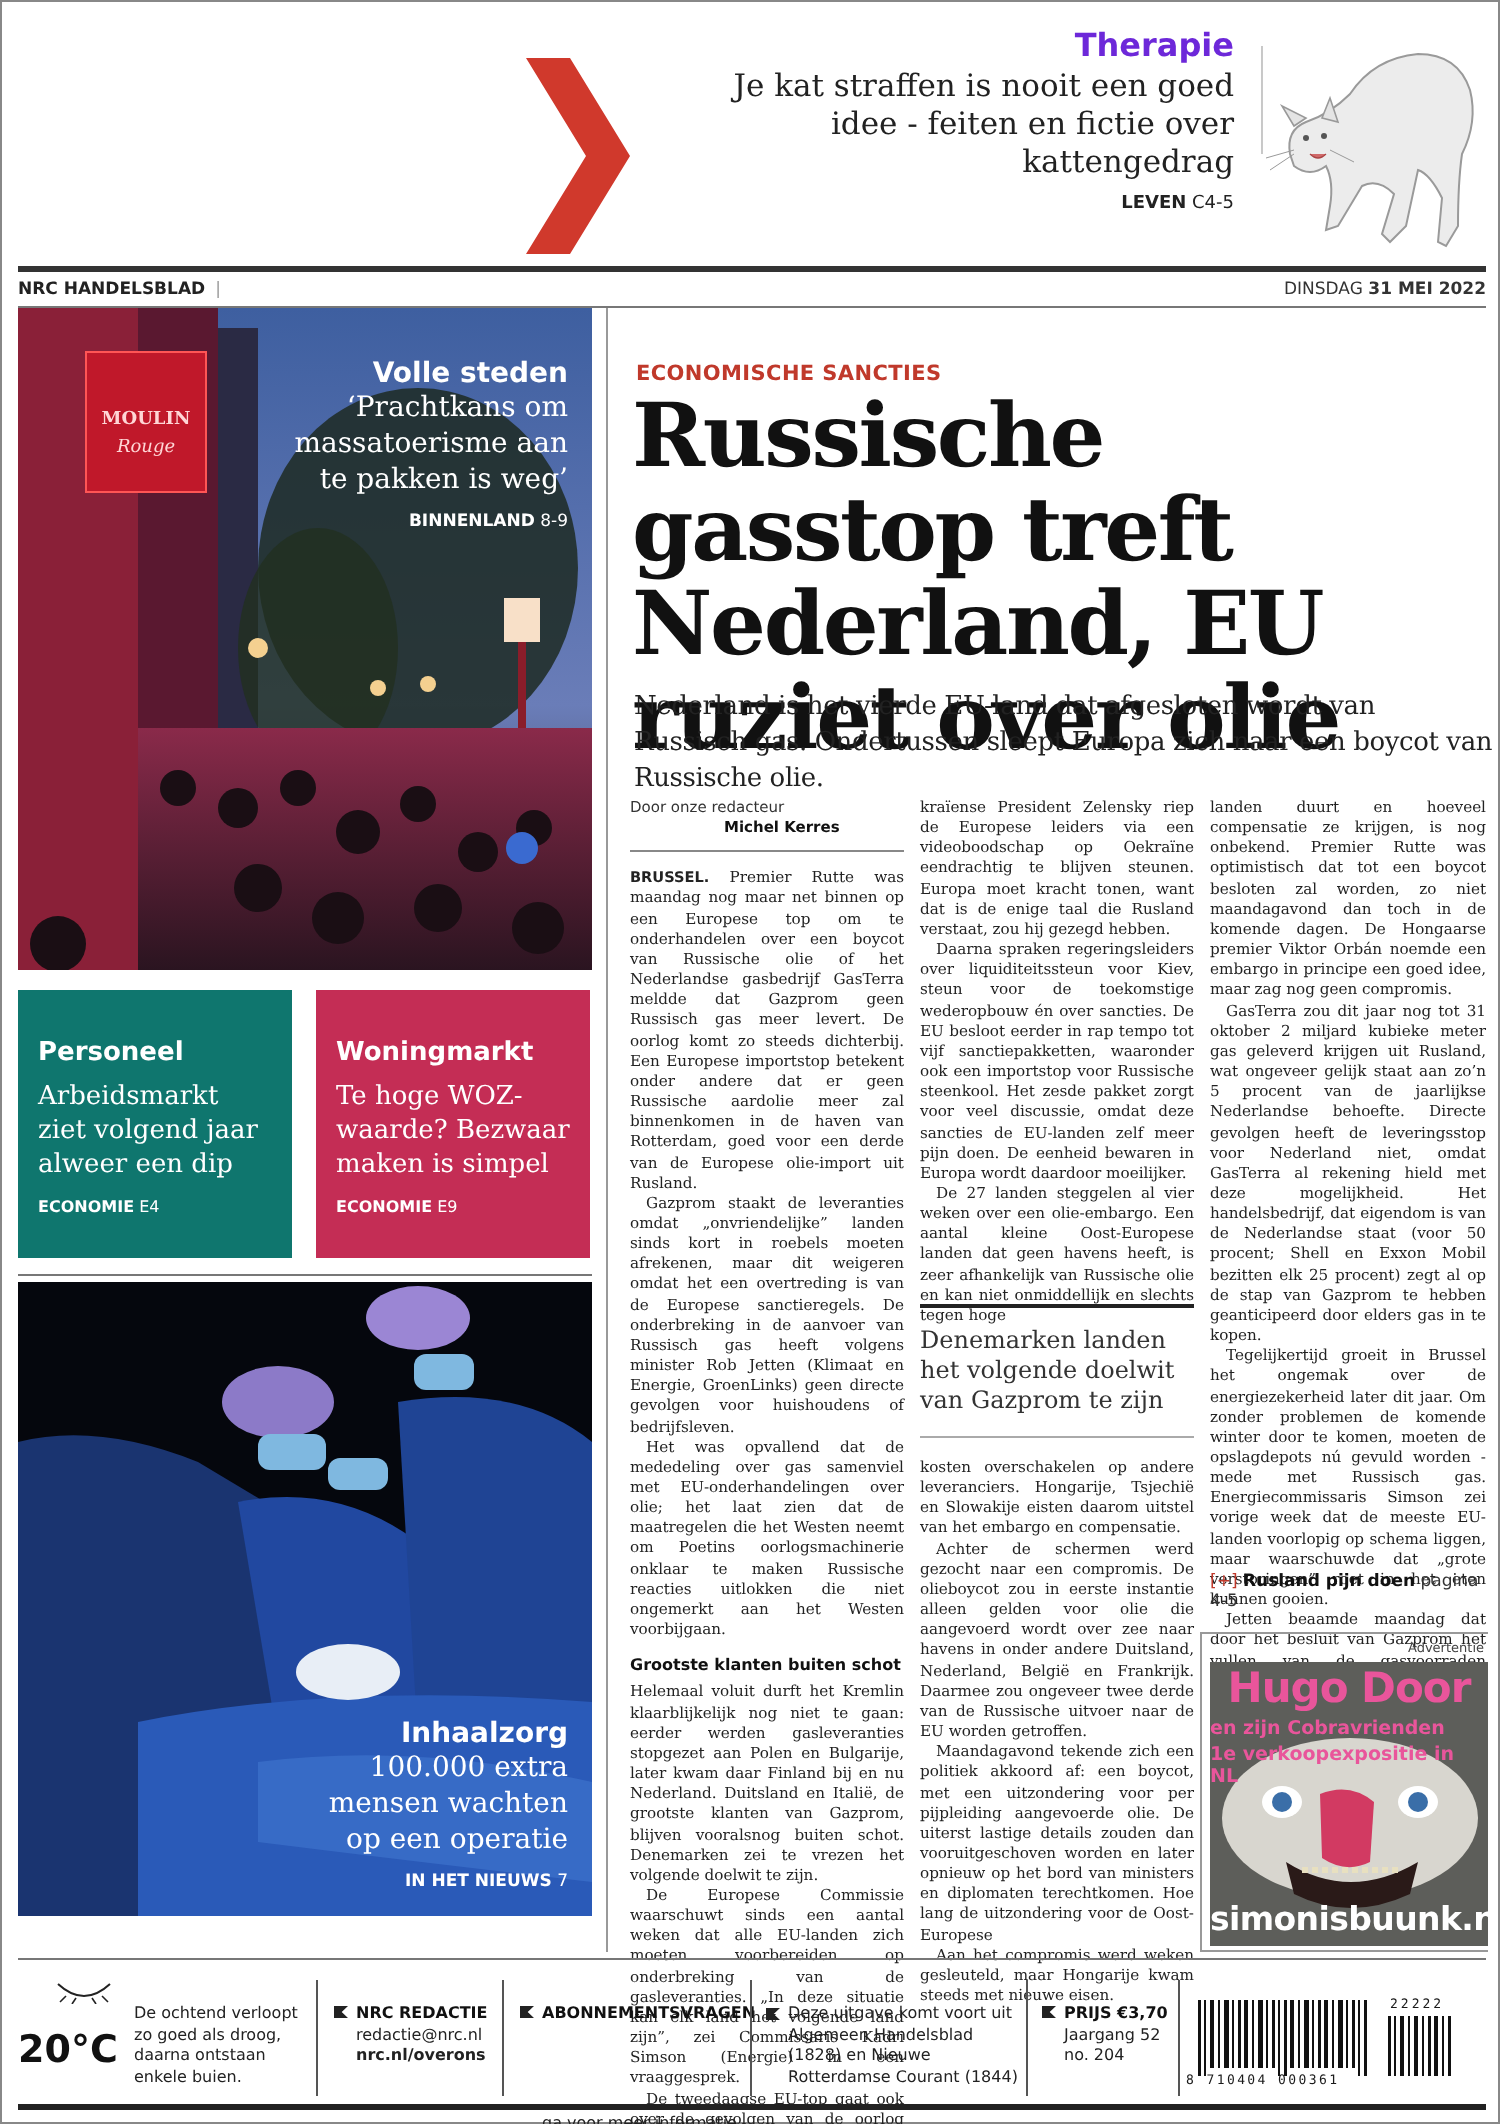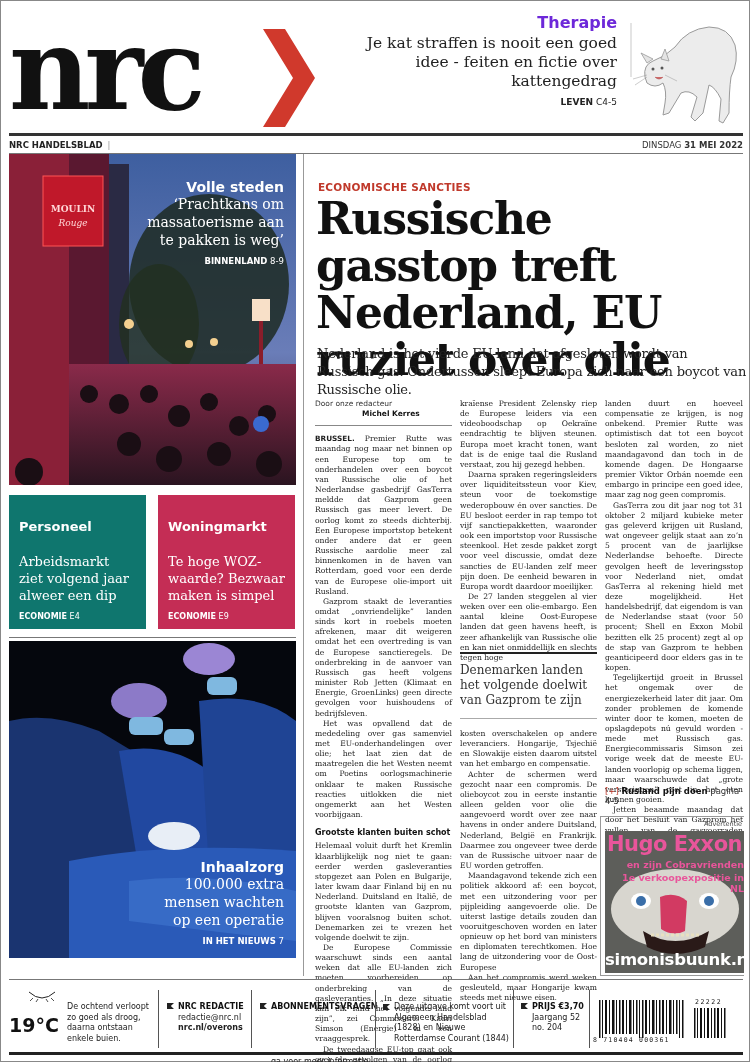--- a/index.html
+++ b/index.html
@@ -31,21 +31,21 @@
   
   .photo-box { position: absolute; left: 8px; width: 287px; overflow: hidden; }
   .photo-overlay { position: absolute; right: 12px; text-align: right; color: #fff; }
   .ov-kicker { font-family: "DejaVu Sans", sans-serif; font-weight: 700; font-size: 14px; }
   .ov-text { font-family: "DejaVu Serif", serif; font-size: 14px; line-height: 18px; }
   .ov-ref { font-family: "DejaVu Sans", sans-serif; font-size: 8.5px; margin-top: 7px; }
   .ov-ref b { font-weight: 700; }
 
   .tile { position: absolute; top: 494px; width: 137px; height: 134px; color: #fff; padding: 24px 10px 10px 10px; }
   .tile-kicker { font-family: "DejaVu Sans", sans-serif; font-weight: 700; font-size: 13px; }
-  .tile-text { font-family: "DejaVu Serif", serif; font-size: 13px; line-height: 17px; margin-top: 19px; }
+  .tile-text { font-family: "DejaVu Serif", serif; font-size: 13px; line-height: 17px; margin-top: 6px; }
   .tile-ref { font-family: "DejaVu Sans", sans-serif; font-size: 8px; margin-top: 8px; }
   .tile-ref b { font-weight: 700; }
 
   .col-divider { position: absolute; left: 302px; top: 153px; width: 1px; height: 822px; background: #999; }
 
   
   .kicker-red { position: absolute; left: 317px; top: 180px; font-family: "DejaVu Sans", sans-serif; font-weight: 700; font-size: 10.5px; color: #c0392b; letter-spacing: 0.2px; }
   .headline { position: absolute; left: 315px; top: 194px; width: 430px; font-family: "DejaVu Serif", serif; font-weight: 700; font-size: 44px; line-height: 47px; letter-spacing: -1.2px; color: #111; }
   .standfirst { position: absolute; left: 316px; top: 344px; width: 430px; font-family: "DejaVu Serif", serif; font-size: 13px; line-height: 18px; color: #222; letter-spacing: -0.2px; }
 
@@ -64,42 +64,39 @@
   .pq-rule-thin { height: 1px; background: #aaa; margin-top: 10px; }
 
   .xref { position: absolute; left: 604px; top: 785px; font-family: "DejaVu Sans", sans-serif; font-size: 8.5px; color: #333; }
   .xref .plus { color: #c0392b; }
   .xref b { font-weight: 700; color: #111; }
 
   .ad-box { position: absolute; left: 599px; top: 815px; width: 144px; height: 160px; border: 1px solid #999; border-right: none; }
   .ad-label { position: absolute; right: 2px; top: 3px; font-family: "DejaVu Sans", sans-serif; font-size: 6.5px; color: #444; }
   .ad-image { position: absolute; left: 4px; top: 14px; width: 139px; height: 142px; background: #6a6a68; overflow: hidden; }
   .ad-title { position: absolute; left: 0; top: 0; width: 100%; text-align: center; font-family: "DejaVu Sans", sans-serif; font-weight: 700; font-size: 21px; color: #e9559b; letter-spacing: -0.5px; }
-  .ad-sub { position: absolute; left: 0; width: 100%; text-align: right; font-family: "DejaVu Sans", sans-serif; font-weight: 700; font-size: 9.5px; color: #e9559b; }
+  .ad-sub { position: absolute; left: 0; width: 100%; text-align: left; font-family: "DejaVu Sans", sans-serif; font-weight: 700; font-size: 9.5px; color: #e9559b; }
   .ad-url { position: absolute; left: 0; bottom: 4px; width: 100%; text-align: center; font-family: "DejaVu Sans", sans-serif; font-weight: 700; font-size: 16.5px; color: #fff; letter-spacing: -0.3px; }
 
   
   .footer { position: absolute; left: 8px; top: 989px; width: 734px; height: 60px; }
   .footer-rule-bottom { position: absolute; left: 8px; top: 1051px; width: 734px; height: 3px; background: #222; }
   .f-cell { position: absolute; top: 0; height: 58px; font-family: "DejaVu Sans", sans-serif; font-size: 8px; line-height: 10.5px; color: #222; padding-top: 12px; }
   .f-vline { position: absolute; top: 0; width: 1px; height: 58px; background: #555; }
   .temp { position: absolute; left: 0; top: 24px; font-family: "DejaVu Sans", sans-serif; font-weight: 700; font-size: 19px; color: #111; }
   .f-title { font-weight: 700; color: #111; }
   .f-flag { display: inline-block; width: 7px; height: 6px; background: #222; clip-path: polygon(0 0, 100% 0, 55% 50%, 100% 100%, 0 100%); margin-right: 4px; vertical-align: 0px; }
   .barcode { position: absolute; left: 582px; top: 4px; width: 150px; height: 50px; }
 </style>
 </head>
 <body>
 
 <div class="page">
 
   <div class="masthead">
-    <div class="logo">
-      <span class="logo-text">nrc</span>
-    </div>
     <svg class="logo-chevron" viewBox="0 0 52 98">
       <polygon points="0,0 22,0 52,49 22,98 0,98 30,49" fill="#d0392c"></polygon>
     </svg>
 
     <div class="teaser">
       <div class="teaser-kicker">Therapie</div>
       <div class="teaser-text">Je kat straffen is nooit een goed idee - feiten en fictie over kattengedrag</div>
       <div class="teaser-ref"><b>LEVEN</b> <span>C4-5</span></div>
     </div>
     <svg class="cat-art" viewBox="0 0 116 112">
@@ -269,38 +266,38 @@
         <rect width="139" height="142" fill="#5d5e5a"></rect>
         <ellipse cx="70" cy="78" rx="64" ry="40" fill="#d8d6cf"></ellipse>
         <ellipse cx="36" cy="70" rx="10" ry="8" fill="#ffffff"></ellipse>
         <circle cx="36" cy="70" r="5" fill="#3a6ea8"></circle>
         <ellipse cx="104" cy="70" rx="10" ry="8" fill="#ffffff"></ellipse>
         <circle cx="104" cy="70" r="5" fill="#3a6ea8"></circle>
         <path d="M55,66 Q70,60 82,70 L80,100 Q68,106 56,98 Z" fill="#d23a62"></path>
         <path d="M38,100 Q70,120 104,100 L100,116 Q70,130 42,116 Z" fill="#2a1a18"></path>
         <path d="M46,104 L96,104" stroke="#e8e0c0" stroke-width="3" stroke-dasharray="3,2"></path>
       </svg>
-      <div class="ad-title" style="top:1px;">Hugo Exxon</div>
+      <div class="ad-title" style="top:1px;">Hugo Door</div>
       <div class="ad-sub" style="top:28px;">en zijn Cobravrienden</div>
       <div class="ad-sub" style="top:41px;">1e verkoopexpositie in NL</div>
       <div class="ad-url">simonisbuunk.nl</div>
     </div>
   </div>
 
   <div class="rule-thin" style="top:978px;"></div>
 
   <div class="footer">
     <svg style="position:absolute;left:16px;top:0;" width="34" height="12" viewBox="0 0 34 12">
       <path d="M4,2 Q17,14 30,2" fill="none" stroke="#222" stroke-width="1"></path>
       <line x1="8" y1="8" x2="5" y2="11" stroke="#222" stroke-width="0.8"></line>
       <line x1="13" y1="9" x2="11" y2="12" stroke="#222" stroke-width="0.8"></line>
       <line x1="21" y1="9" x2="23" y2="12" stroke="#222" stroke-width="0.8"></line>
       <line x1="26" y1="8" x2="29" y2="11" stroke="#222" stroke-width="0.8"></line>
     </svg>
-    <div class="temp">19°C</div>
+    <div class="temp">20°C</div>
     <div class="f-cell" style="left:58px; width:90px;">De ochtend verloopt zo goed als droog, daarna ontstaan enkele buien.</div>
 
     <div class="f-vline" style="left:149px;"></div>
     <div class="f-cell" style="left:158px; width:90px;">
       <div class="f-title"><span class="f-flag"></span><span>NRC REDACTIE</span></div>
       <div style="padding-left:11px;">redactie@nrc.nl</div>
       <div style="padding-left:11px; font-weight:700;">nrc.nl/overons</div>
     </div>
 
     <div class="f-vline" style="left:242px;"></div>

